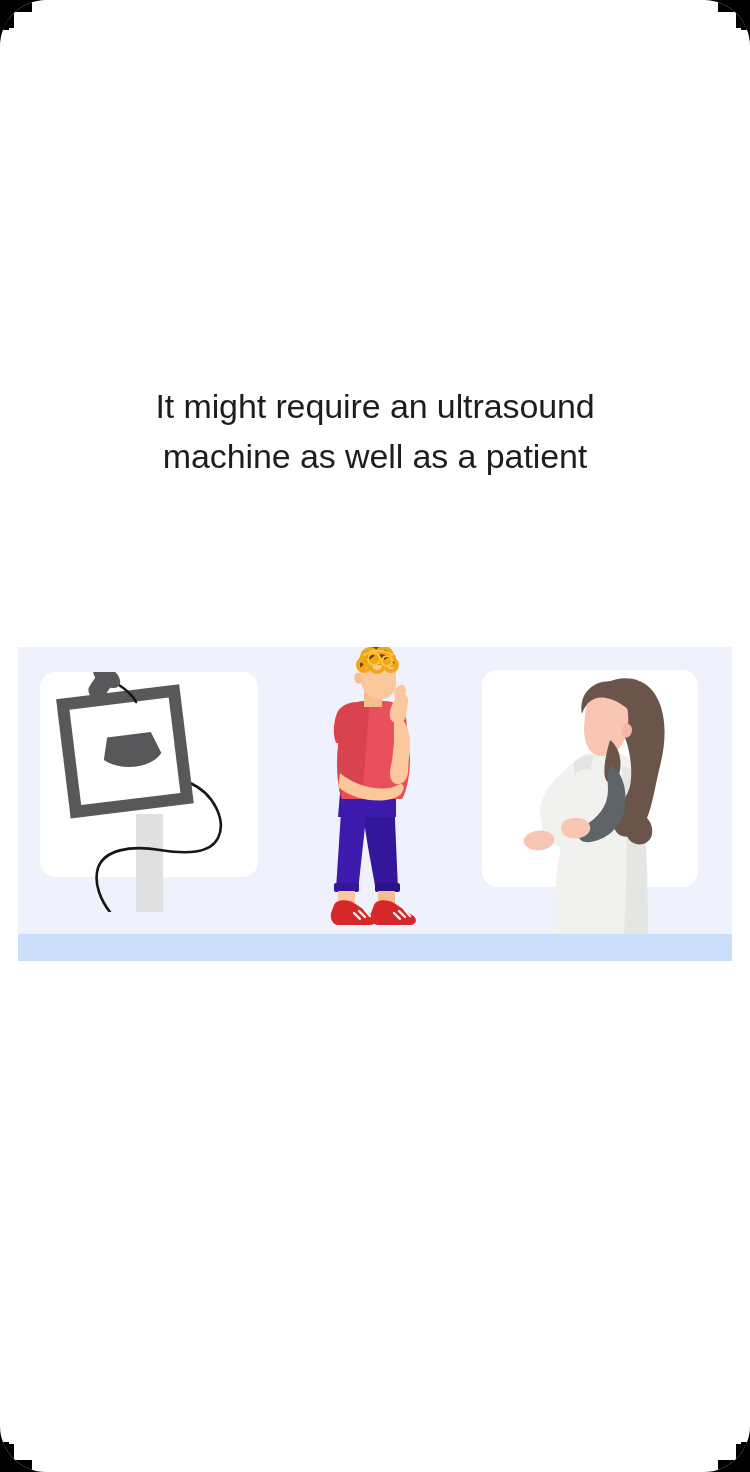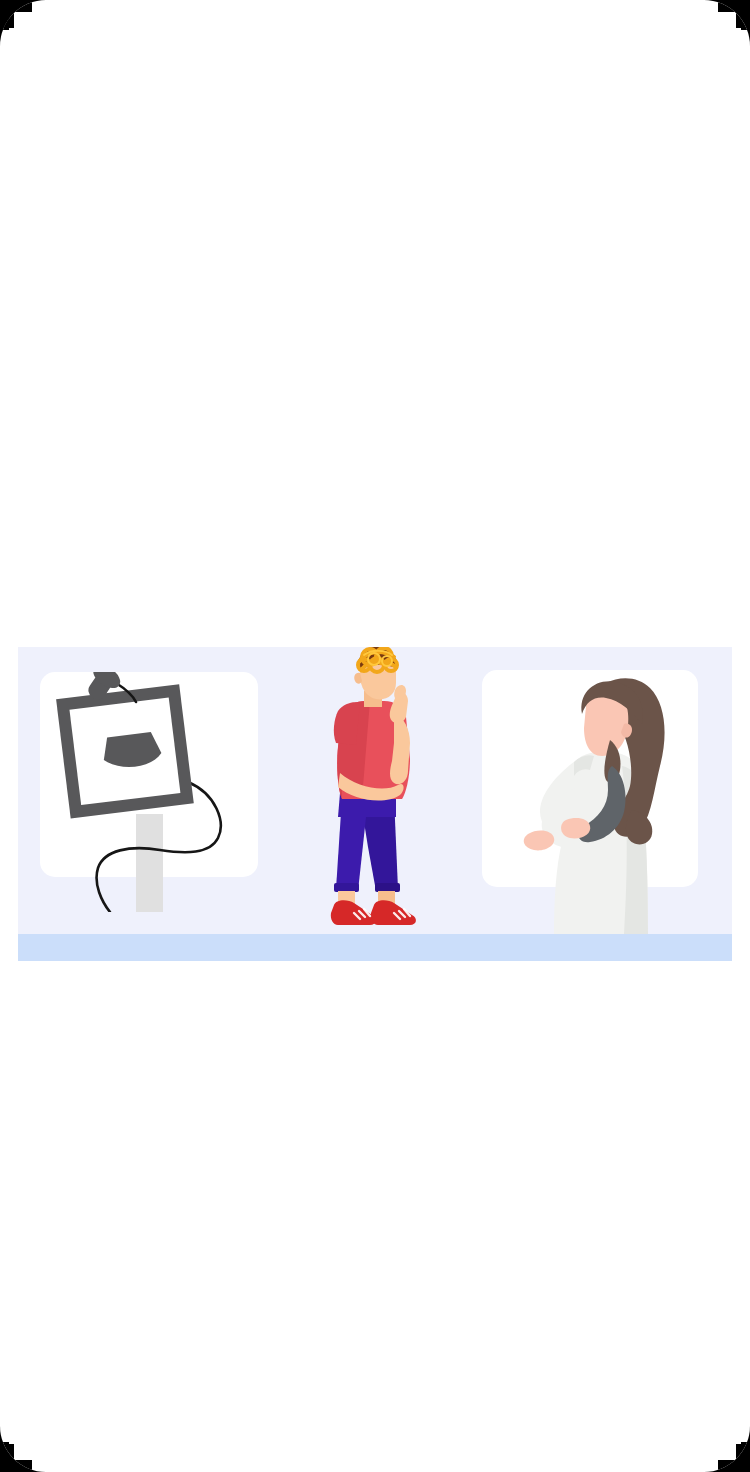--- a/index.html
+++ b/index.html
@@ -118,20 +118,24 @@
     height: 264px;
     overflow: hidden;
   }
   #patient svg { display: block; }
 </style>
 </head>
 <body>
 
 <div id="screen">
 
+  <div id="headline">
+    <span>It might require an ultrasound</span><br>
+    <span>machine as well as a patient</span>
+  </div>
 
   <div id="illustration">
 
     <div id="ground"></div>
 
     <div class="card" id="card-machine"></div>
     <div class="card" id="card-patient"></div>
 
     <div id="machine">
       <svg width="218" height="240" viewBox="0 0 218 240" xmlns="http://www.w3.org/2000/svg">

